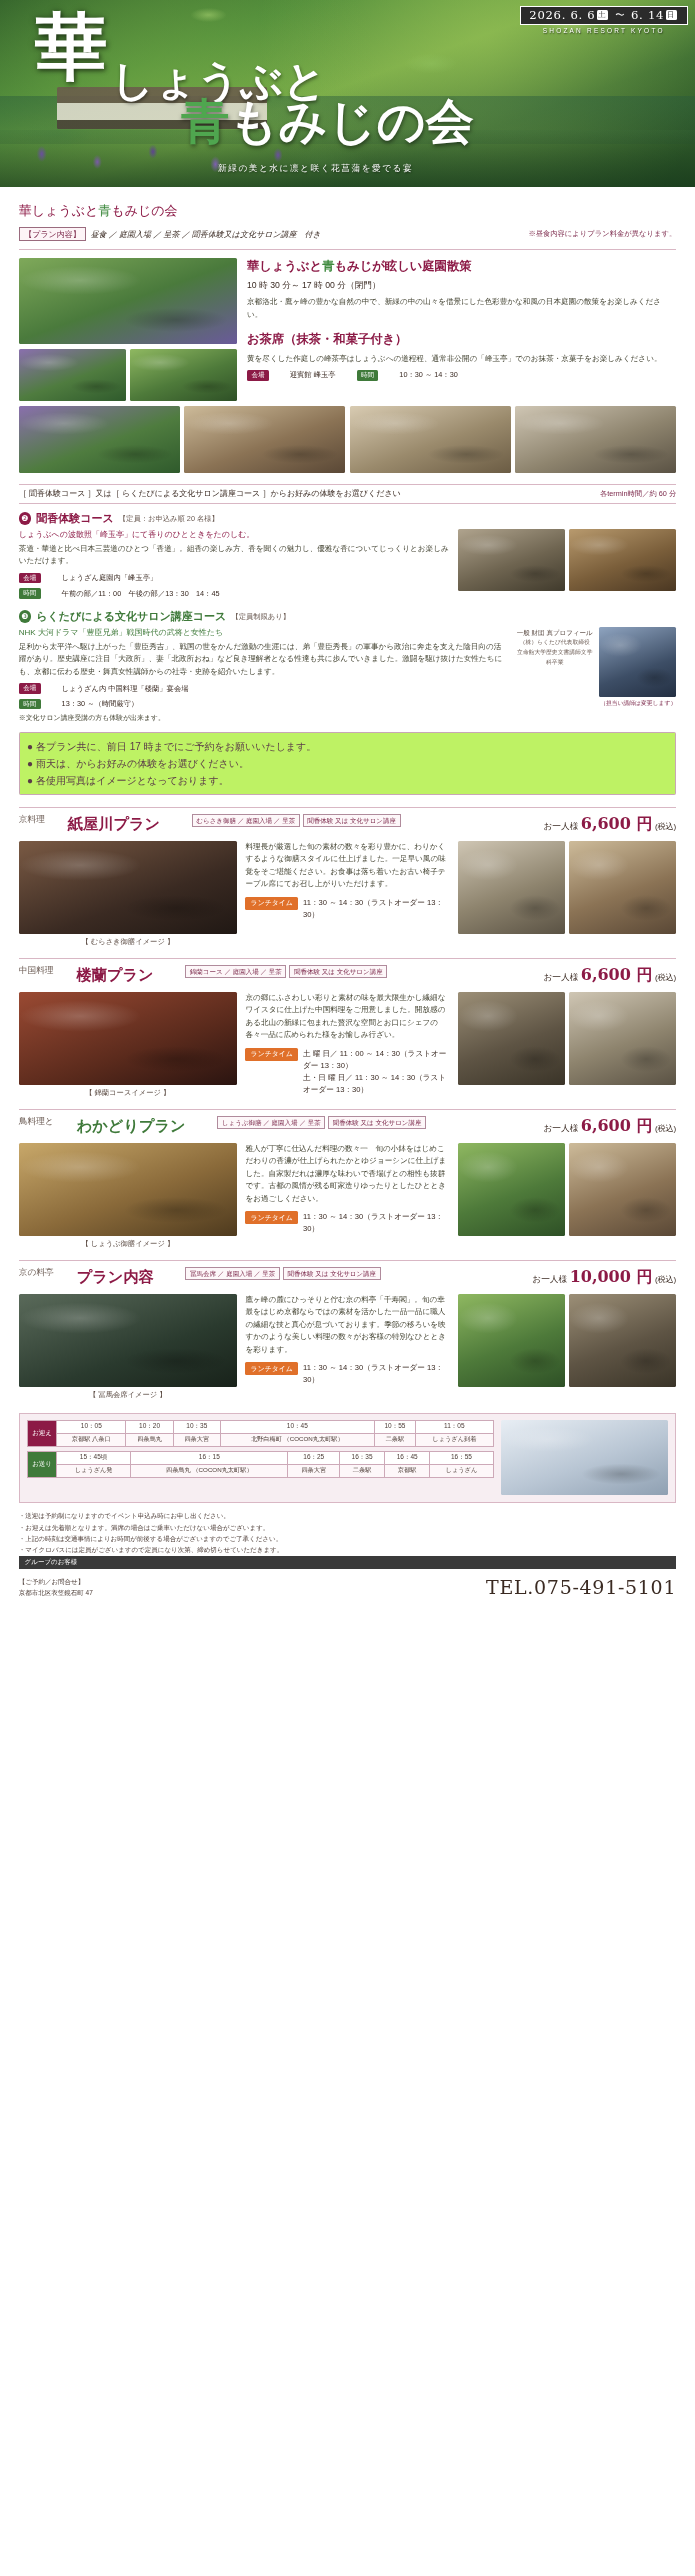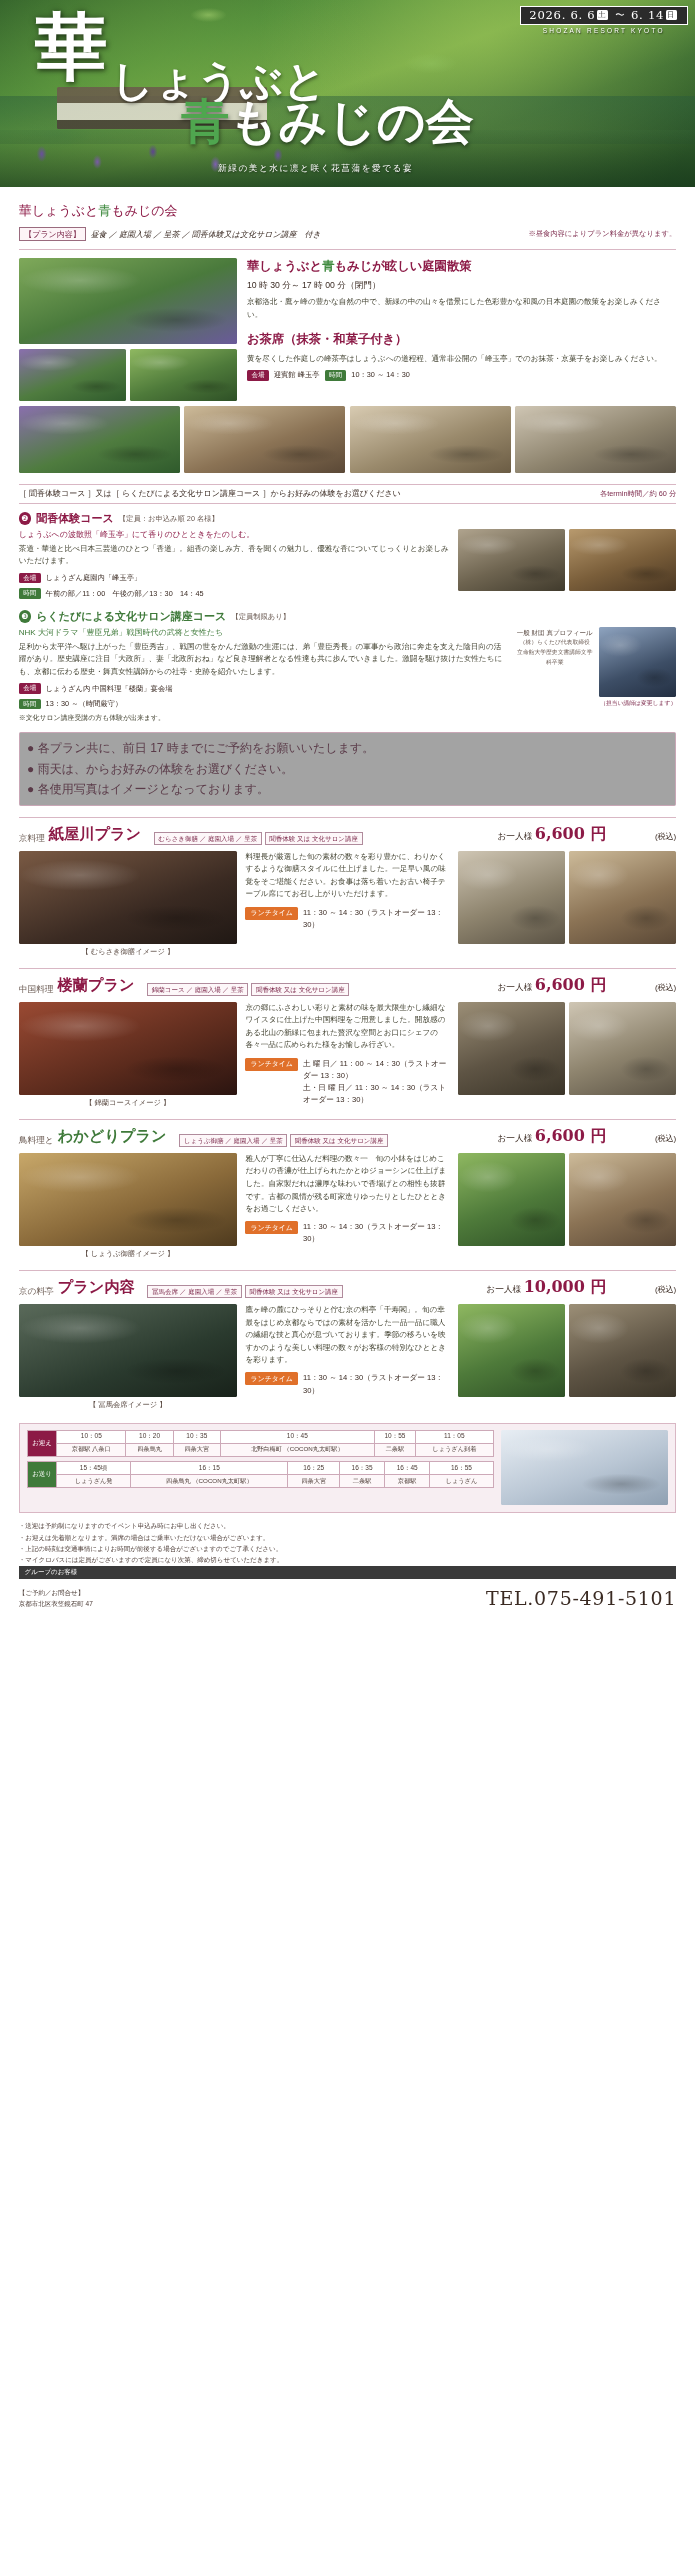--- a/index.html
+++ b/index.html
@@ -163,21 +163,21 @@
   .cap { text-align: center; font-size: 7.3px; color: #5a4a42; margin-top: 2.9px; }
 
   .sub-h {
     font-family: "DejaVu Serif", serif;
     font-size: 12.3px; color: #8c1a46; margin: 0 0 4.4px 0; font-weight: 700;
   }
   .sub-h .g { color: #3f8a3f; }
   .time-line { font-size: 8.7px; margin: 0 0 4.4px 0; color: #3a2a22; }
   .desc { font-size: 7.6px; line-height: 1.65; color: #443; margin: 0; }
 
-  .meta-row { display: flex; align-items: center; gap: 5px; margin-top: 5.1px; font-size: 7.3px; }
+  .meta-row { display: flex; align-items: center; gap: 21px; margin-top: 5.1px; font-size: 7.3px; }
   .meta-key {
     background: #8c1a46; color: #fff; padding: 0.7px 4.4px; border-radius: 1.5px; font-size: 6.5px;
   }
   .meta-key.green { background: #3f7a3a; }
   .meta-val { color: #3a2a22; }
 
   .strip { display: flex; gap: 4.4px; margin-top: 5.8px; }
   .strip .photo { flex: 1; }
 
   
@@ -201,41 +201,41 @@
 
   .course-body { display: flex; gap: 8.7px; padding: 0 5.8px; }
   .course-body .left { flex: 1; }
   .course-body .right-imgs { width: 218px; display: flex; gap: 4.4px; }
   .course-body .right-imgs .photo { flex: 1; }
 
   .lead { font-size: 8px; color: #8c1a46; margin: 0 0 2.9px 0; }
   .lead.g { color: #3f7a3a; }
 
   .note-box {
-    margin: 8.7px 5.8px 0 5.8px; border: 0.7px solid #c9a7b6; background: #a3a3a3;
-    padding: 5.1px 7.3px; font-size: 12px; line-height: 1.7; color: #5a3a48;
+    margin: 8.7px 5.8px 0 5.8px; border: 0.7px solid #c9a7b6; background: #bef264;
+    padding: 5.1px 7.3px; font-size: 10px; line-height: 1.7; color: #5a3a48;
     border-radius: 1.5px;
   }
 
   
   .plan-sec { margin: 11.6px 5.8px 0 5.8px; border-top: 0.7px solid #d9b7c4; padding-top: 5.8px; }
-  .plan-head { display: flex; align-items: flex-end; gap: 4px; }
+  .plan-head { display: flex; align-items: flex-start; gap: 23px; }
   .plan-genre { font-size: 8.7px; color: #6a5a52; }
   .plan-name {
     font-family: "DejaVu Serif", serif; font-size: 15.2px; color: #8c1a46; font-weight: 700;
   }
   .plan-name.g { color: #3f7a3a; }
   .plan-tags { display: flex; gap: 2.9px; margin-left: 8.7px; }
   .ptag {
     border: 0.7px solid #b08b9c; padding: 0.7px 3.6px; font-size: 6.5px; color: #7d2a4c;
     background: #fdf7f9; line-height: 1.5;
   }
   .plan-price { margin-left: auto; font-size: 8.7px; color: #3a2a22; }
   .plan-price .amt { font-family: "DejaVu Serif", serif; font-size: 16px; color: #8c1a46; font-weight: 700; }
-  .plan-price .tax { font-size: 8px; margin-left: 46px; }
+  .plan-price .tax { font-size: 8px; }
 
   .plan-body { display: flex; gap: 8.7px; margin-top: 5.8px; }
   .plan-body .main-img { width: 218px; }
   .plan-body .mid { flex: 1; }
   .plan-body .side-imgs { width: 218px; display: flex; gap: 4.4px; }
   .plan-body .side-imgs .photo { flex: 1; }
 
   .lunch-row { display: flex; align-items: flex-start; gap: 5.1px; margin-top: 5.8px; font-size: 7.6px; }
   .lunch-badge {
     background: #e0702a; color: #fff; font-size: 6.9px; padding: 1.5px 5.1px; border-radius: 1.5px;

